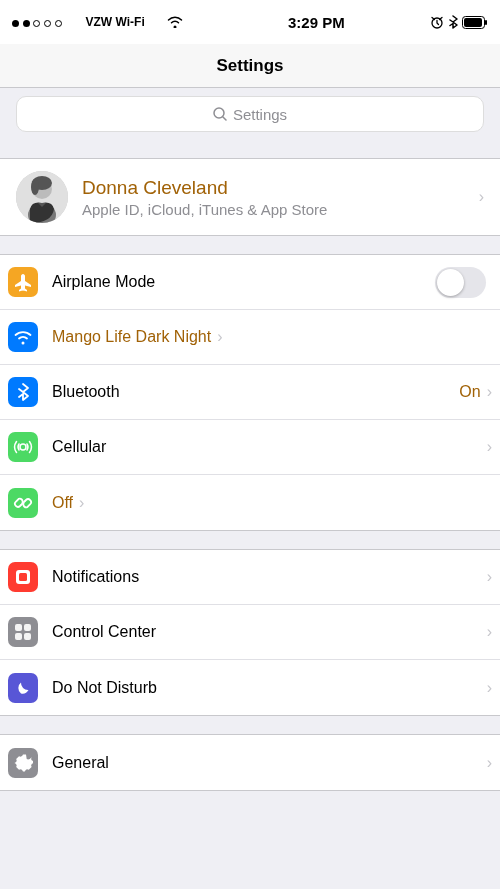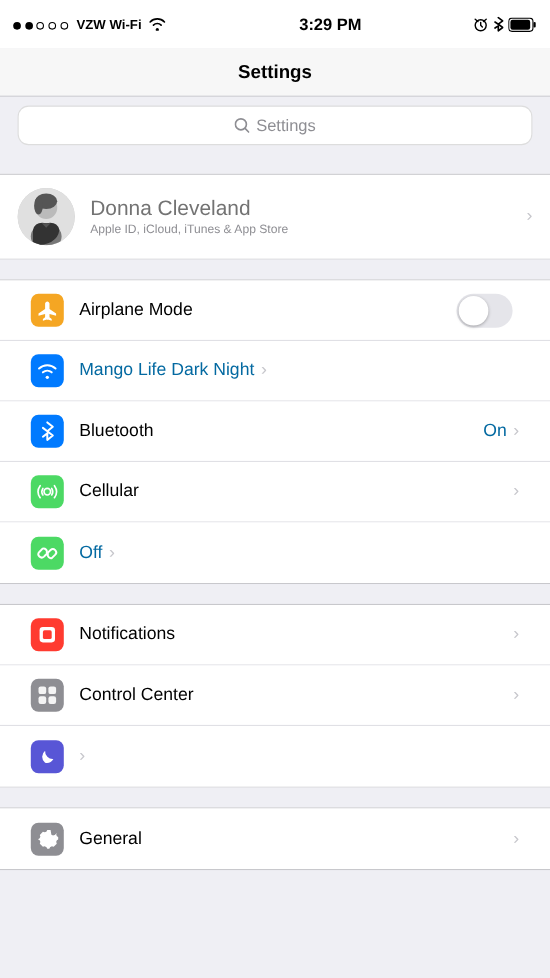--- a/index.html
+++ b/index.html
@@ -16,21 +16,21 @@
     .status-bar {
       background: #fff;
       height: 44px;
       display: flex;
       align-items: center;
       justify-content: space-between;
       padding: 0 12px;
       font-size: 13px;
       font-weight: 600;
     }
-    .status-left { display: flex; align-items: center; gap: 4px; }
+    .status-left { display: flex; align-items: center; gap: 20px; }
     .status-center { font-size: 15px; font-weight: 600; margin-left: 20px; }
     .status-right { display: flex; align-items: center; gap: 4px; }
     .signal-dot {
       width: 7px; height: 7px; border-radius: 50%; background: #000;
       display: inline-block;
     }
     .signal-dot.empty { background: transparent; border: 1.5px solid #000; }
 
     
     .nav-bar {
@@ -76,21 +76,21 @@
     
     .settings-section {
       background: #fff;
       border-top: 1px solid #c8c8cc;
       border-bottom: 1px solid #c8c8cc;
     }
 
     .settings-row {
       display: flex;
       align-items: center;
-      padding: 0 28px;
+      padding: 0 8px;
       height: 55px;
       border-bottom: 1px solid #e0e0e5;
       background: #fff;
       cursor: pointer;
       position: relative;
     }
     .settings-row:last-child { border-bottom: none; }
 
     
     .profile-row {
@@ -111,21 +111,21 @@
     }
 
     .row-label {
       flex: 1;
       font-size: 16px;
       color: #000;
     }
 
     .row-value {
       font-size: 16px;
-      color: #0369a1;
+      color: #a16207;
       margin-right: 6px;
     }
 
     .chevron {
       color: #c7c7cc;
       font-size: 16px;
       font-weight: 300;
     }
 
     
@@ -161,24 +161,24 @@
       overflow: hidden;
       display: flex;
       align-items: center;
       justify-content: center;
     }
 
     .profile-info { flex: 1; }
     .profile-name {
       font-size: 19px;
       font-weight: 400;
-      color: #737373;
+      color: #a16207;
     }
     .profile-sub {
-      font-size: 11px;
+      font-size: 15px;
       color: #8e8e93;
       margin-top: 2px;
     }
 
     
     .icon-orange { background: #f5a623; }
     .icon-blue { background: #007aff; }
     .icon-blue-bt { background: #007aff; }
     .icon-green-cell { background: #4cd964; }
     .icon-green-hot { background: #4cd964; }
@@ -367,20 +367,21 @@
     <span class="row-label">Control Center</span>
     <span class="chevron">›</span>
   </div>
 
   <div class="settings-row">
     <div class="row-icon icon-purple">
       <svg width="20" height="20" viewBox="0 0 20 20" fill="white">
         <path d="M15.5 12A7 7 0 018 4.5a7 7 0 000 11 7 7 0 007.5-3.5z"></path>
       </svg>
     </div>
+    <span class="row-label">Do Not Disturb</span>
     <span class="chevron">›</span>
   </div>
 
 </div>
 
 <div class="section-gap"></div>
 
 <div class="settings-section">
 
   <div class="settings-row">

